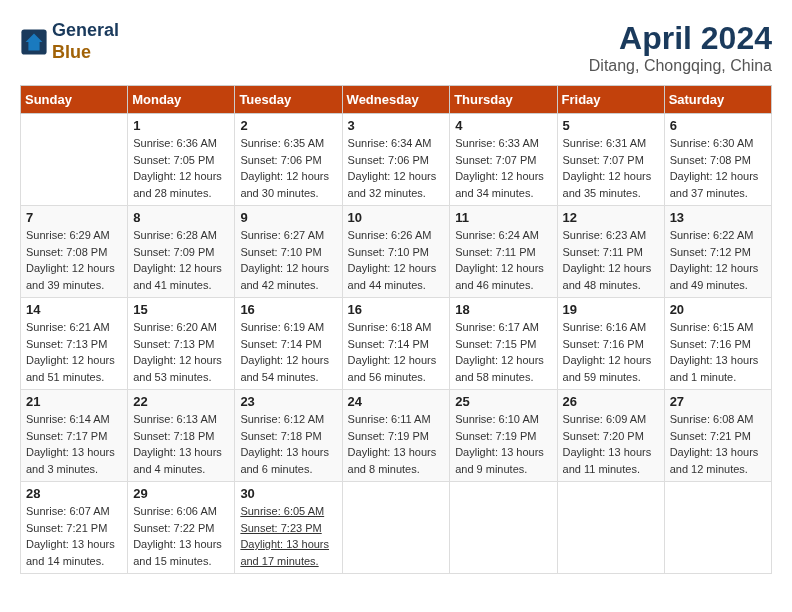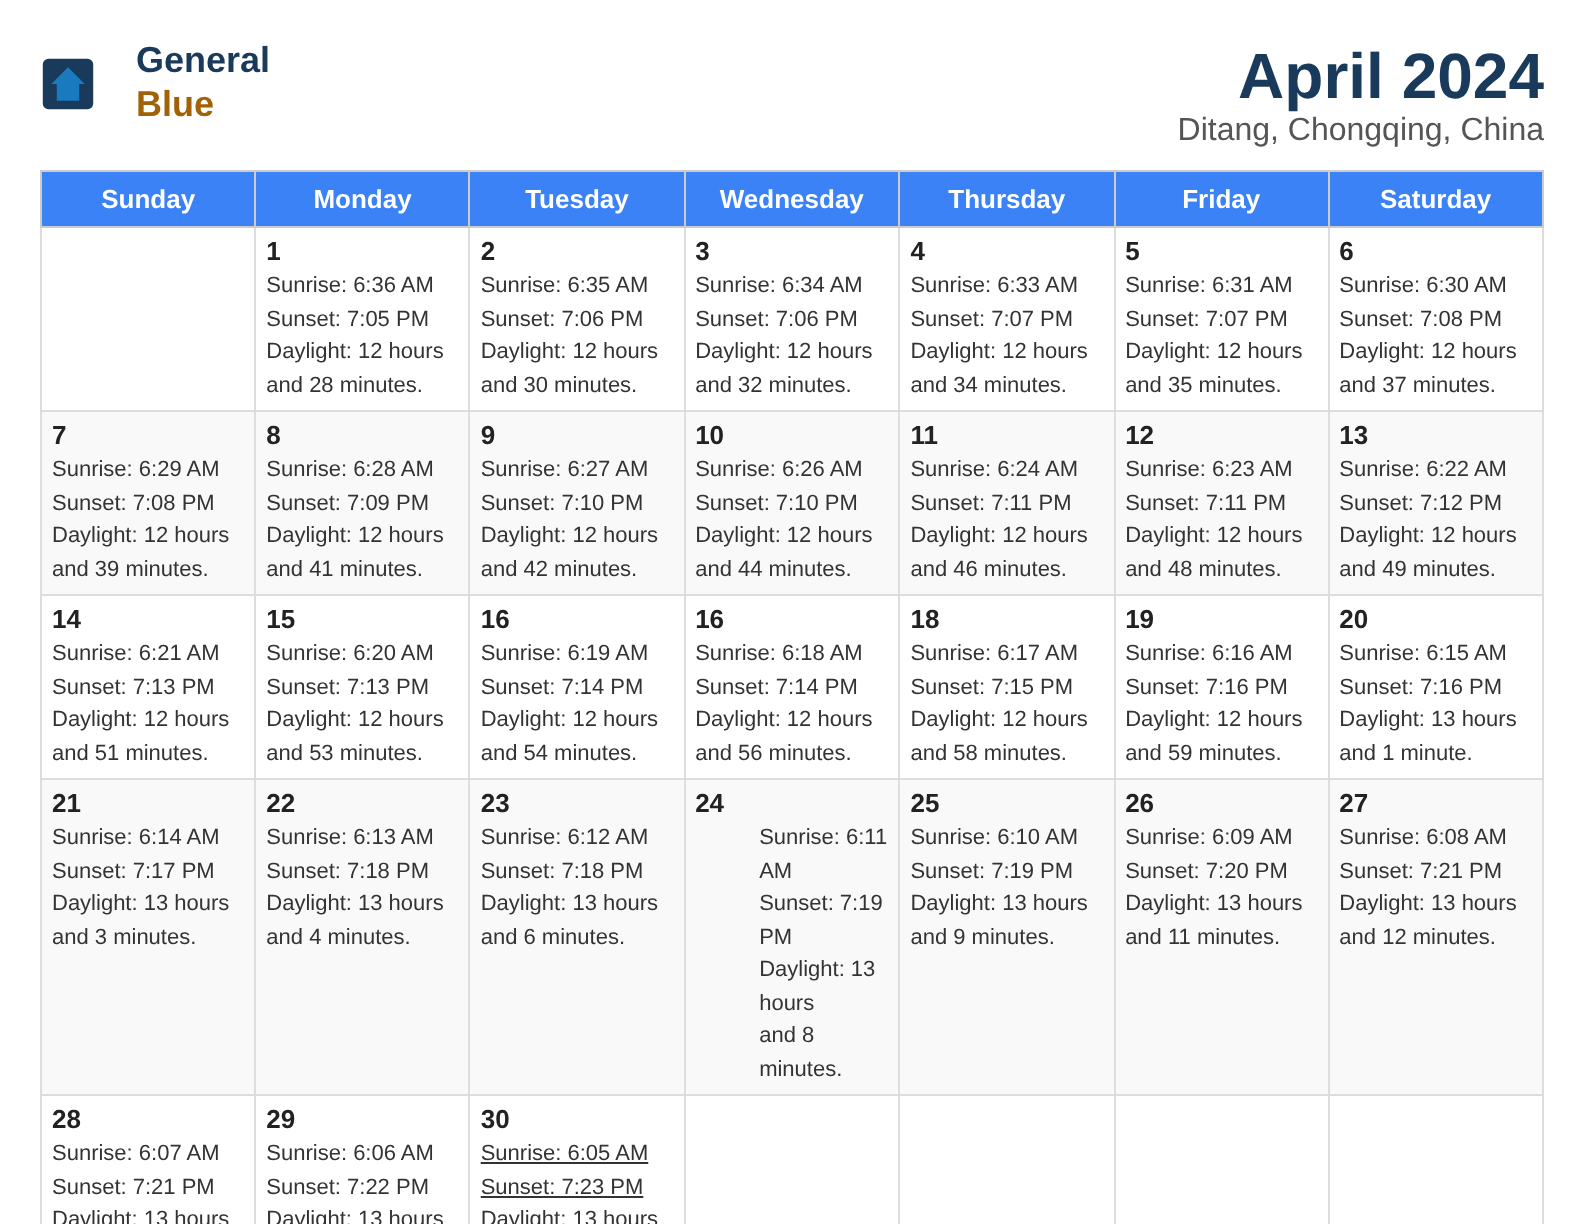--- a/index.html
+++ b/index.html
@@ -12,21 +12,20 @@
     }
     .header {
       display: flex;
       justify-content: space-between;
       align-items: flex-start;
       margin-bottom: 10px;
     }
     .logo {
       display: flex;
       align-items: center;
-      gap: 16px;
     }
     .logo-text {
       font-size: 18px;
       font-weight: bold;
       color: #1a3a5c;
       line-height: 1.2;
     }
     .logo-blue { color: #a16207; }
     .logo-icon {
       width: 28px;
@@ -44,24 +43,24 @@
     .subtitle {
       font-size: 16px;
       color: #555;
     }
     .calendar {
       width: 100%;
       border-collapse: collapse;
       font-size: 11px;
     }
     .calendar thead tr th {
-      background-color: #3b82f6;
+      background-color: #c2410c;
       color: #fff;
       padding: 6px 4px;
-      text-align: center;
+      text-align: left;
       font-size: 13px;
       font-weight: bold;
       border: 1px solid #ccc;
     }
     .calendar tbody tr td {
       vertical-align: top;
       border: 1px solid #ddd;
       padding: 4px 5px;
       min-height: 90px;
       width: 108px;
@@ -282,21 +281,21 @@
         </td>
         <td>
           <span class="day-num">23</span>
           <div class="day-info" style="white-space: pre-line;">Sunrise: 6:12 AM
 Sunset: 7:18 PM
 Daylight: 13 hours
 and 6 minutes.</div>
         </td>
         <td>
           <span class="day-num">24</span>
-          <div class="day-info" style="white-space: pre-line; margin-left: 32px;">Sunrise: 6:11 AM
+          <div class="day-info" style="white-space: pre-line;">Sunrise: 6:11 AM
 Sunset: 7:19 PM
 Daylight: 13 hours
 and 8 minutes.</div>
         </td>
         <td>
           <span class="day-num">25</span>
           <div class="day-info" style="white-space: pre-line;">Sunrise: 6:10 AM
 Sunset: 7:19 PM
 Daylight: 13 hours
 and 9 minutes.</div>

